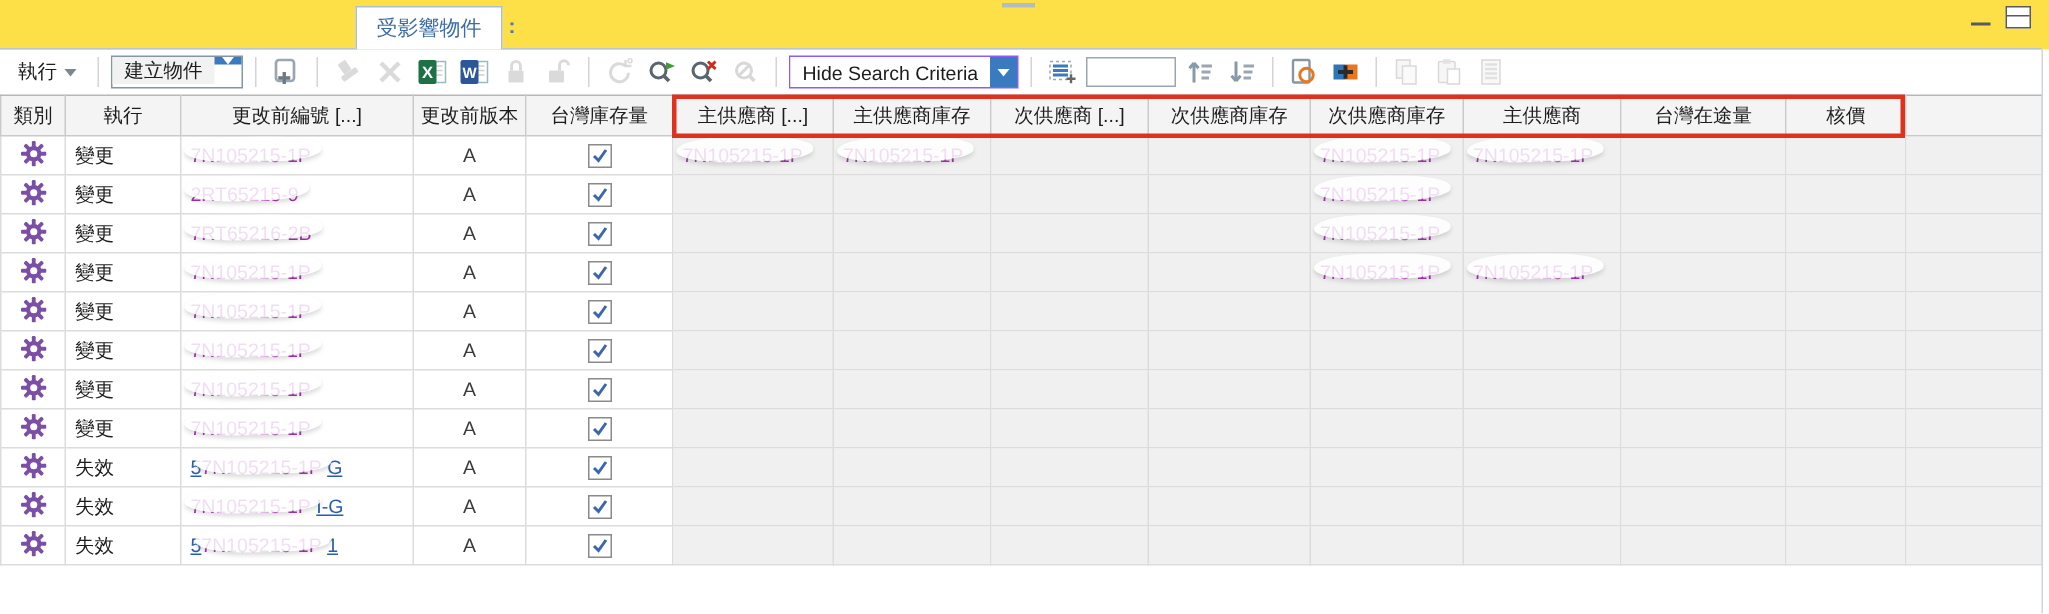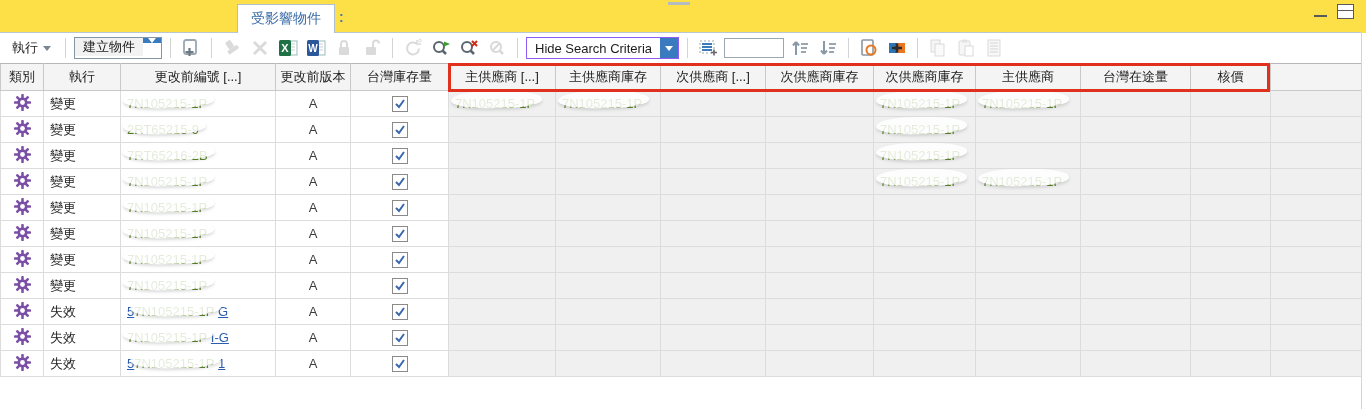--- a/index.html
+++ b/index.html
@@ -36,21 +36,21 @@
 
   
   .table-area{position:relative;}
   table{border-collapse:collapse;table-layout:fixed;width:1361px;}
   th{height:26px;background:#f4f4f4;border:1px solid #c9c9c9;border-top:1px solid #b7b7b7;font-weight:normal;font-size:13px;text-align:center;padding:0;white-space:nowrap;overflow:hidden;}
   td{height:25px;border:1px solid #dcdcdc;padding:0 6px;white-space:nowrap;overflow:hidden;background:#fff;}
   td.shaded{background:#f0f0f0;}
   td.c{text-align:center;}
   td.gear-cell{text-align:center;padding:0;}
   .plink{color:#2a5db0;text-decoration:underline;cursor:pointer;}
-  .mtx{position:relative;display:inline-block;color:#4d7c0f;}
+  .mtx{position:relative;display:inline-block;color:#a21caf;}
   .mtx::after{content:"";position:absolute;left:-4px;right:-7px;top:-5px;bottom:3px;background:rgba(255,255,255,.85);border-radius:45% 55% 50% 50%/65% 60% 55% 60%;transform:rotate(-1.2deg);box-shadow:0 2px 3px rgba(130,130,130,.28);pointer-events:none;}
   .cb{display:inline-flex;width:14px;height:14px;border:1px solid #8a8a8a;background:#fff;align-items:center;justify-content:center;vertical-align:middle;}
   .ver{color:#3c3c3c;}
   .red-rect{position:absolute;left:448px;top:0;width:822px;height:29px;border:3px solid #e0301e;box-sizing:border-box;pointer-events:none;z-index:5;}
   .right-edge{position:absolute;left:1361px;top:33px;width:1px;height:376px;background:#cdd5dd;}
 </style>
 </head>
 <body>
 
 <div class="tabstrip">

